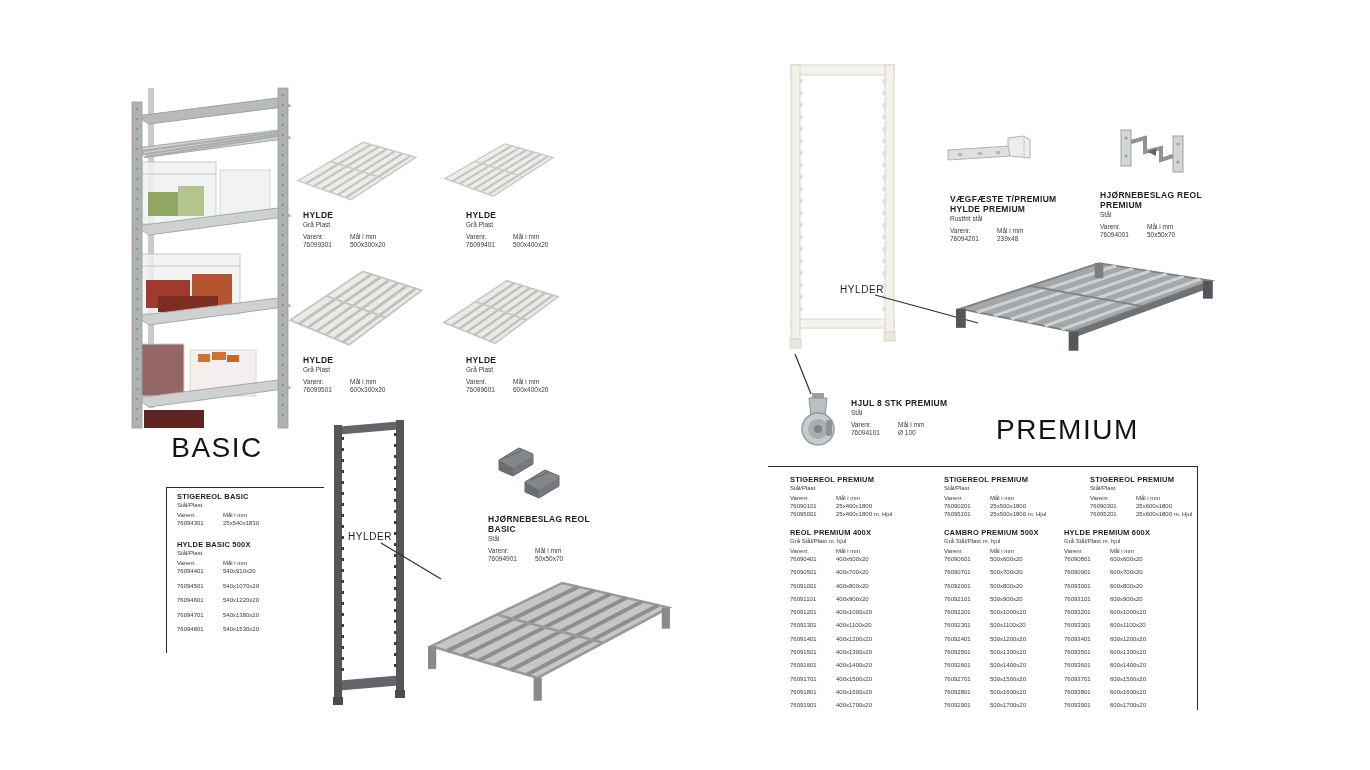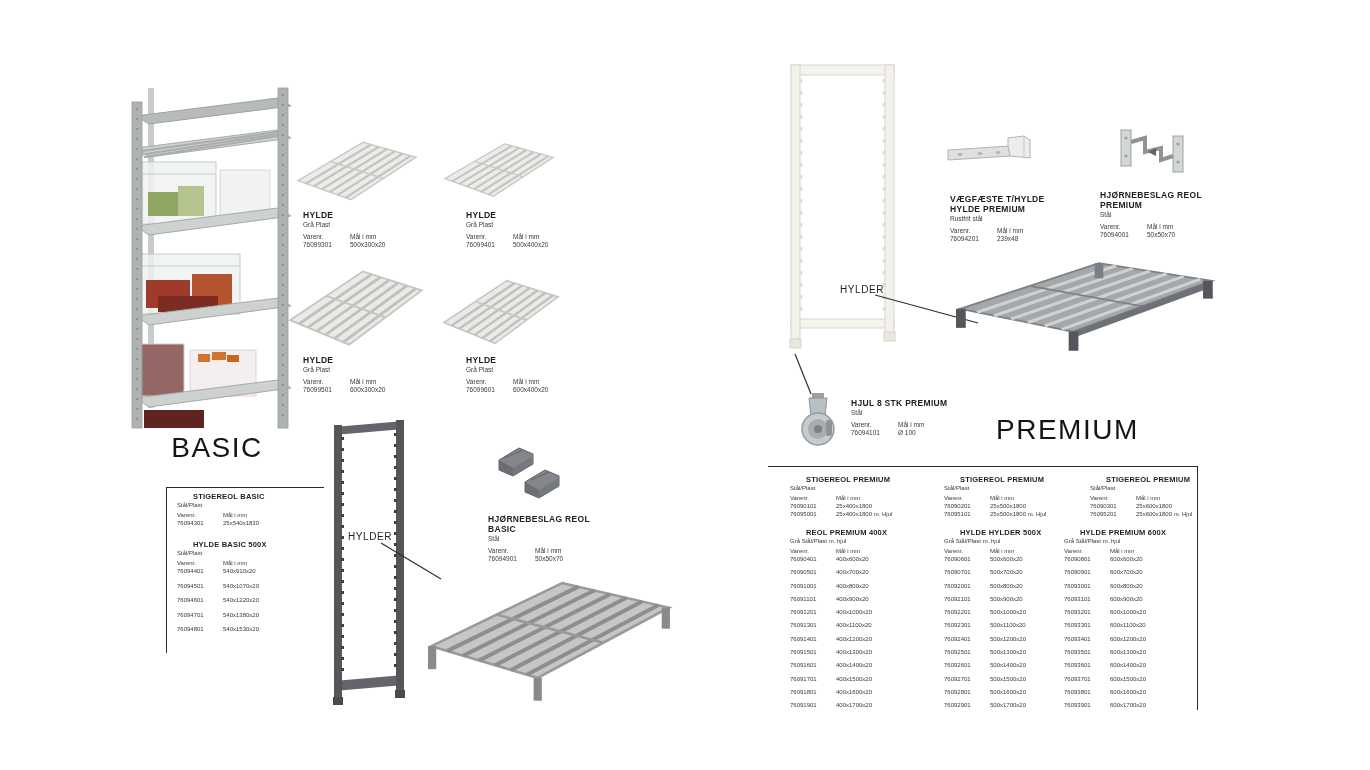--- a/index.html
+++ b/index.html
@@ -10,21 +10,21 @@
   .big-title{font-size:28px;letter-spacing:1.5px;color:#141414;text-align:center;font-weight:400;}
 
   
   .p-title{font-size:8.5px;font-weight:bold;letter-spacing:.3px;color:#1e1e1e;line-height:10px;}
   .p-mat{font-size:6.5px;line-height:8px;color:#3a3a3a;margin-top:1px;}
   .cols{display:flex;margin-top:4px;font-size:6.5px;line-height:7.5px;color:#3a3a3a;}
   .col{display:flex;flex-direction:column;}
   .col.c1{width:47px;}
 
   
-  .tb-title{font-size:7.5px;font-weight:bold;letter-spacing:.2px;color:#1e1e1e;line-height:9px;margin-left:16px;}
+  .tb-title{font-size:7.5px;font-weight:bold;letter-spacing:.2px;color:#1e1e1e;line-height:9px;}
   .tb-mat{font-size:6px;line-height:8px;color:#3a3a3a;}
   .t-row{display:flex;font-size:6px;line-height:8px;color:#3a3a3a;}
   .t-row span:first-child{width:46px;flex:0 0 46px;}
   .t-head{margin-top:2px;}
   .rows-basic .t-row{height:14.5px;}
   .rows-stig .t-row{height:8px;}
   .rows-hylde .t-row{height:13.3px;}
 
   .basic-box{border-left:1px solid #2b2b2b;border-top:1px solid #2b2b2b;}
   .premium-box{border-top:1px solid #2b2b2b;border-right:1px solid #2b2b2b;}
@@ -309,21 +309,21 @@
   <svg class="abs" style="left:946px;top:132px" width="90" height="40" viewBox="0 0 90 40">
     <polygon points="2,18 64,14 64,24 2,28" fill="#dfe1e0" stroke="#b0b3b2" stroke-width="1"></polygon>
     <ellipse cx="14" cy="22.5" rx="2.4" ry="1.8" fill="#b5b8b7"></ellipse>
     <ellipse cx="34" cy="21.5" rx="2.4" ry="1.8" fill="#b5b8b7"></ellipse>
     <ellipse cx="52" cy="20.5" rx="2.4" ry="1.8" fill="#b5b8b7"></ellipse>
     <polygon points="62,6 78,4 84,8 84,26 64,24 62,14" fill="#eceeed" stroke="#b0b3b2" stroke-width="1"></polygon>
     <line x1="78" y1="4" x2="78" y2="25" stroke="#c4c7c6" stroke-width="1"></line>
   </svg>
 
   <div class="abs" style="left:950px;top:194px;width:115px">
-    <div class="p-title">VÆGFÆSTE T/HYLDE</div>
+    <div class="p-title">VÆGFÆSTE T/PREMIUM</div>
     <div class="p-title">HYLDE PREMIUM</div>
     <div class="p-mat">Rustfrit stål</div>
     <div class="cols">
       <div class="col c1">
           <span>Varenr.</span>
           <span>76094201</span>
         </div>
       <div class="col">
           <span>Mål i mm</span>
           <span>239x48</span>
@@ -487,21 +487,21 @@
           <span>76091801</span>
           <span>400x1600x20</span>
         </div>
         <div class="t-row">
           <span>76091901</span>
           <span>400x1700x20</span>
         </div>
       </div>
   </div>
   <div class="abs" style="left:944px;top:528px;width:148px">
-    <div class="tb-title">HYLDE HYLDER 500X</div>
+    <div class="tb-title">CAMBRO PREMIUM 500X</div>
     <div class="tb-mat">Grå Stål/Plast m. hjul</div>
     <div class="t-row t-head">
         <span>Varenr.</span>
         <span>Mål i mm</span>
       </div>
     <div class="rows-hylde">
 
     <div class="t-row">
           <span>76090601</span>
           <span>500x600x20</span>

